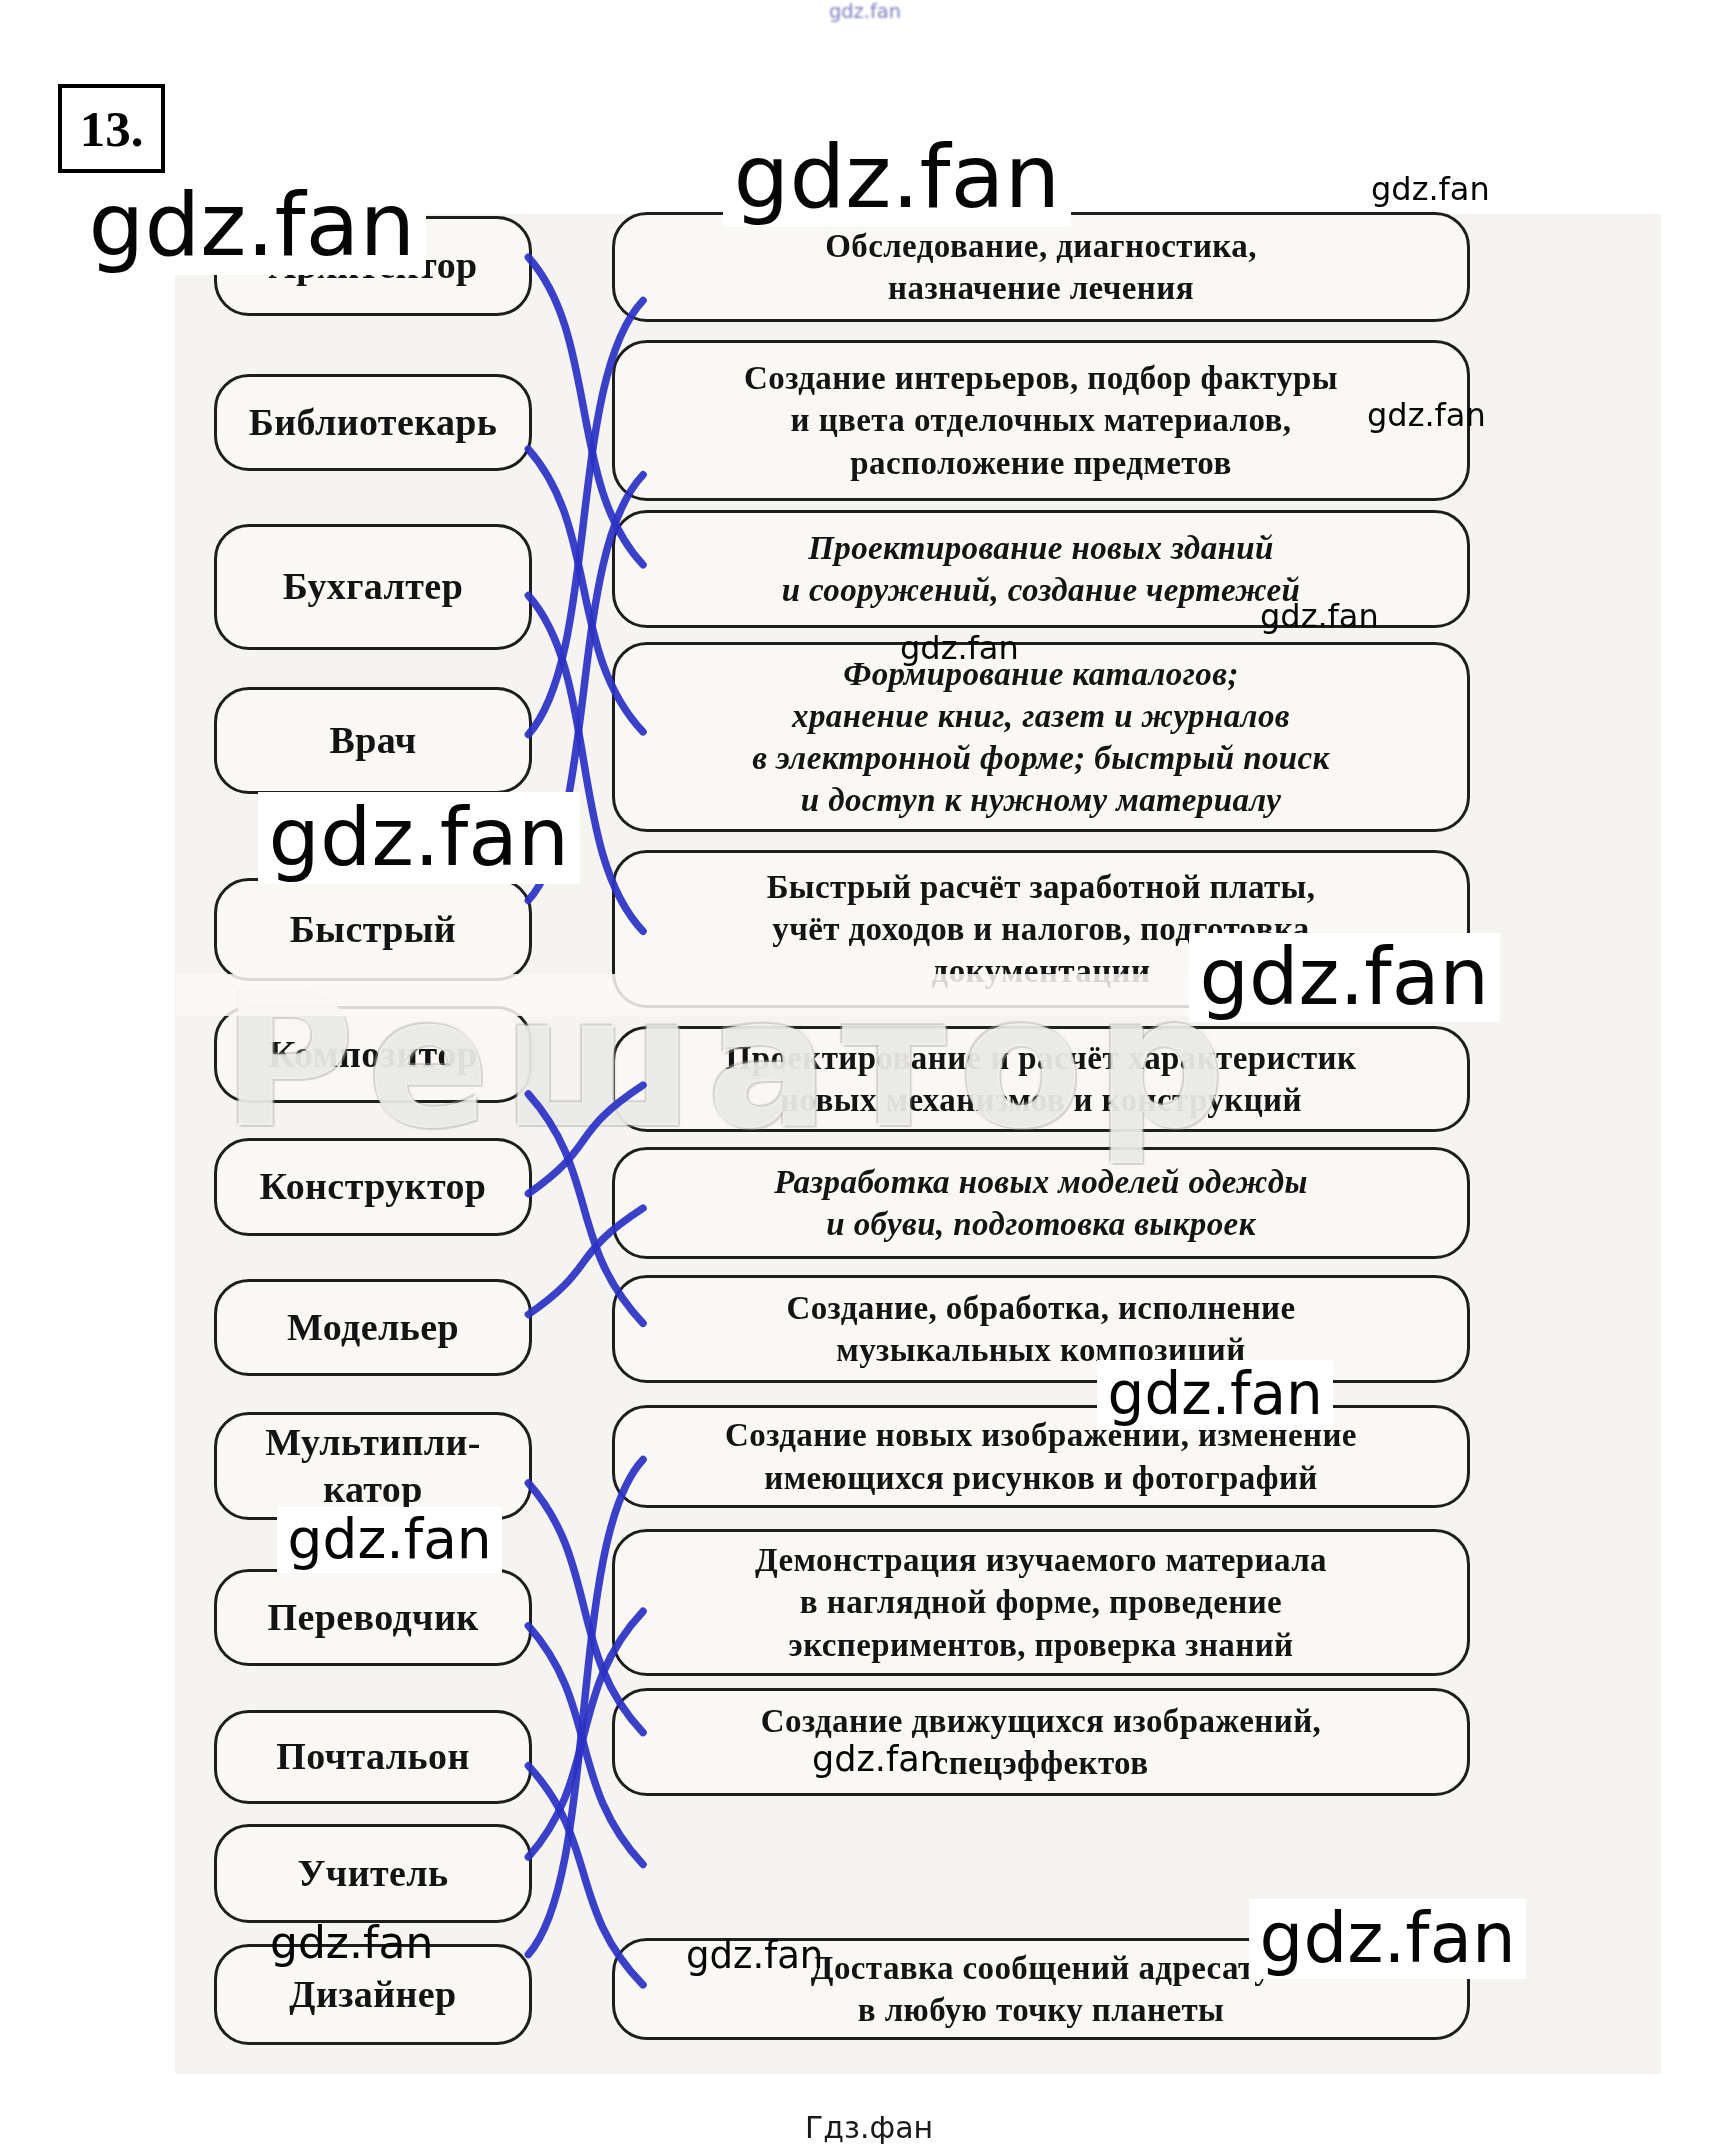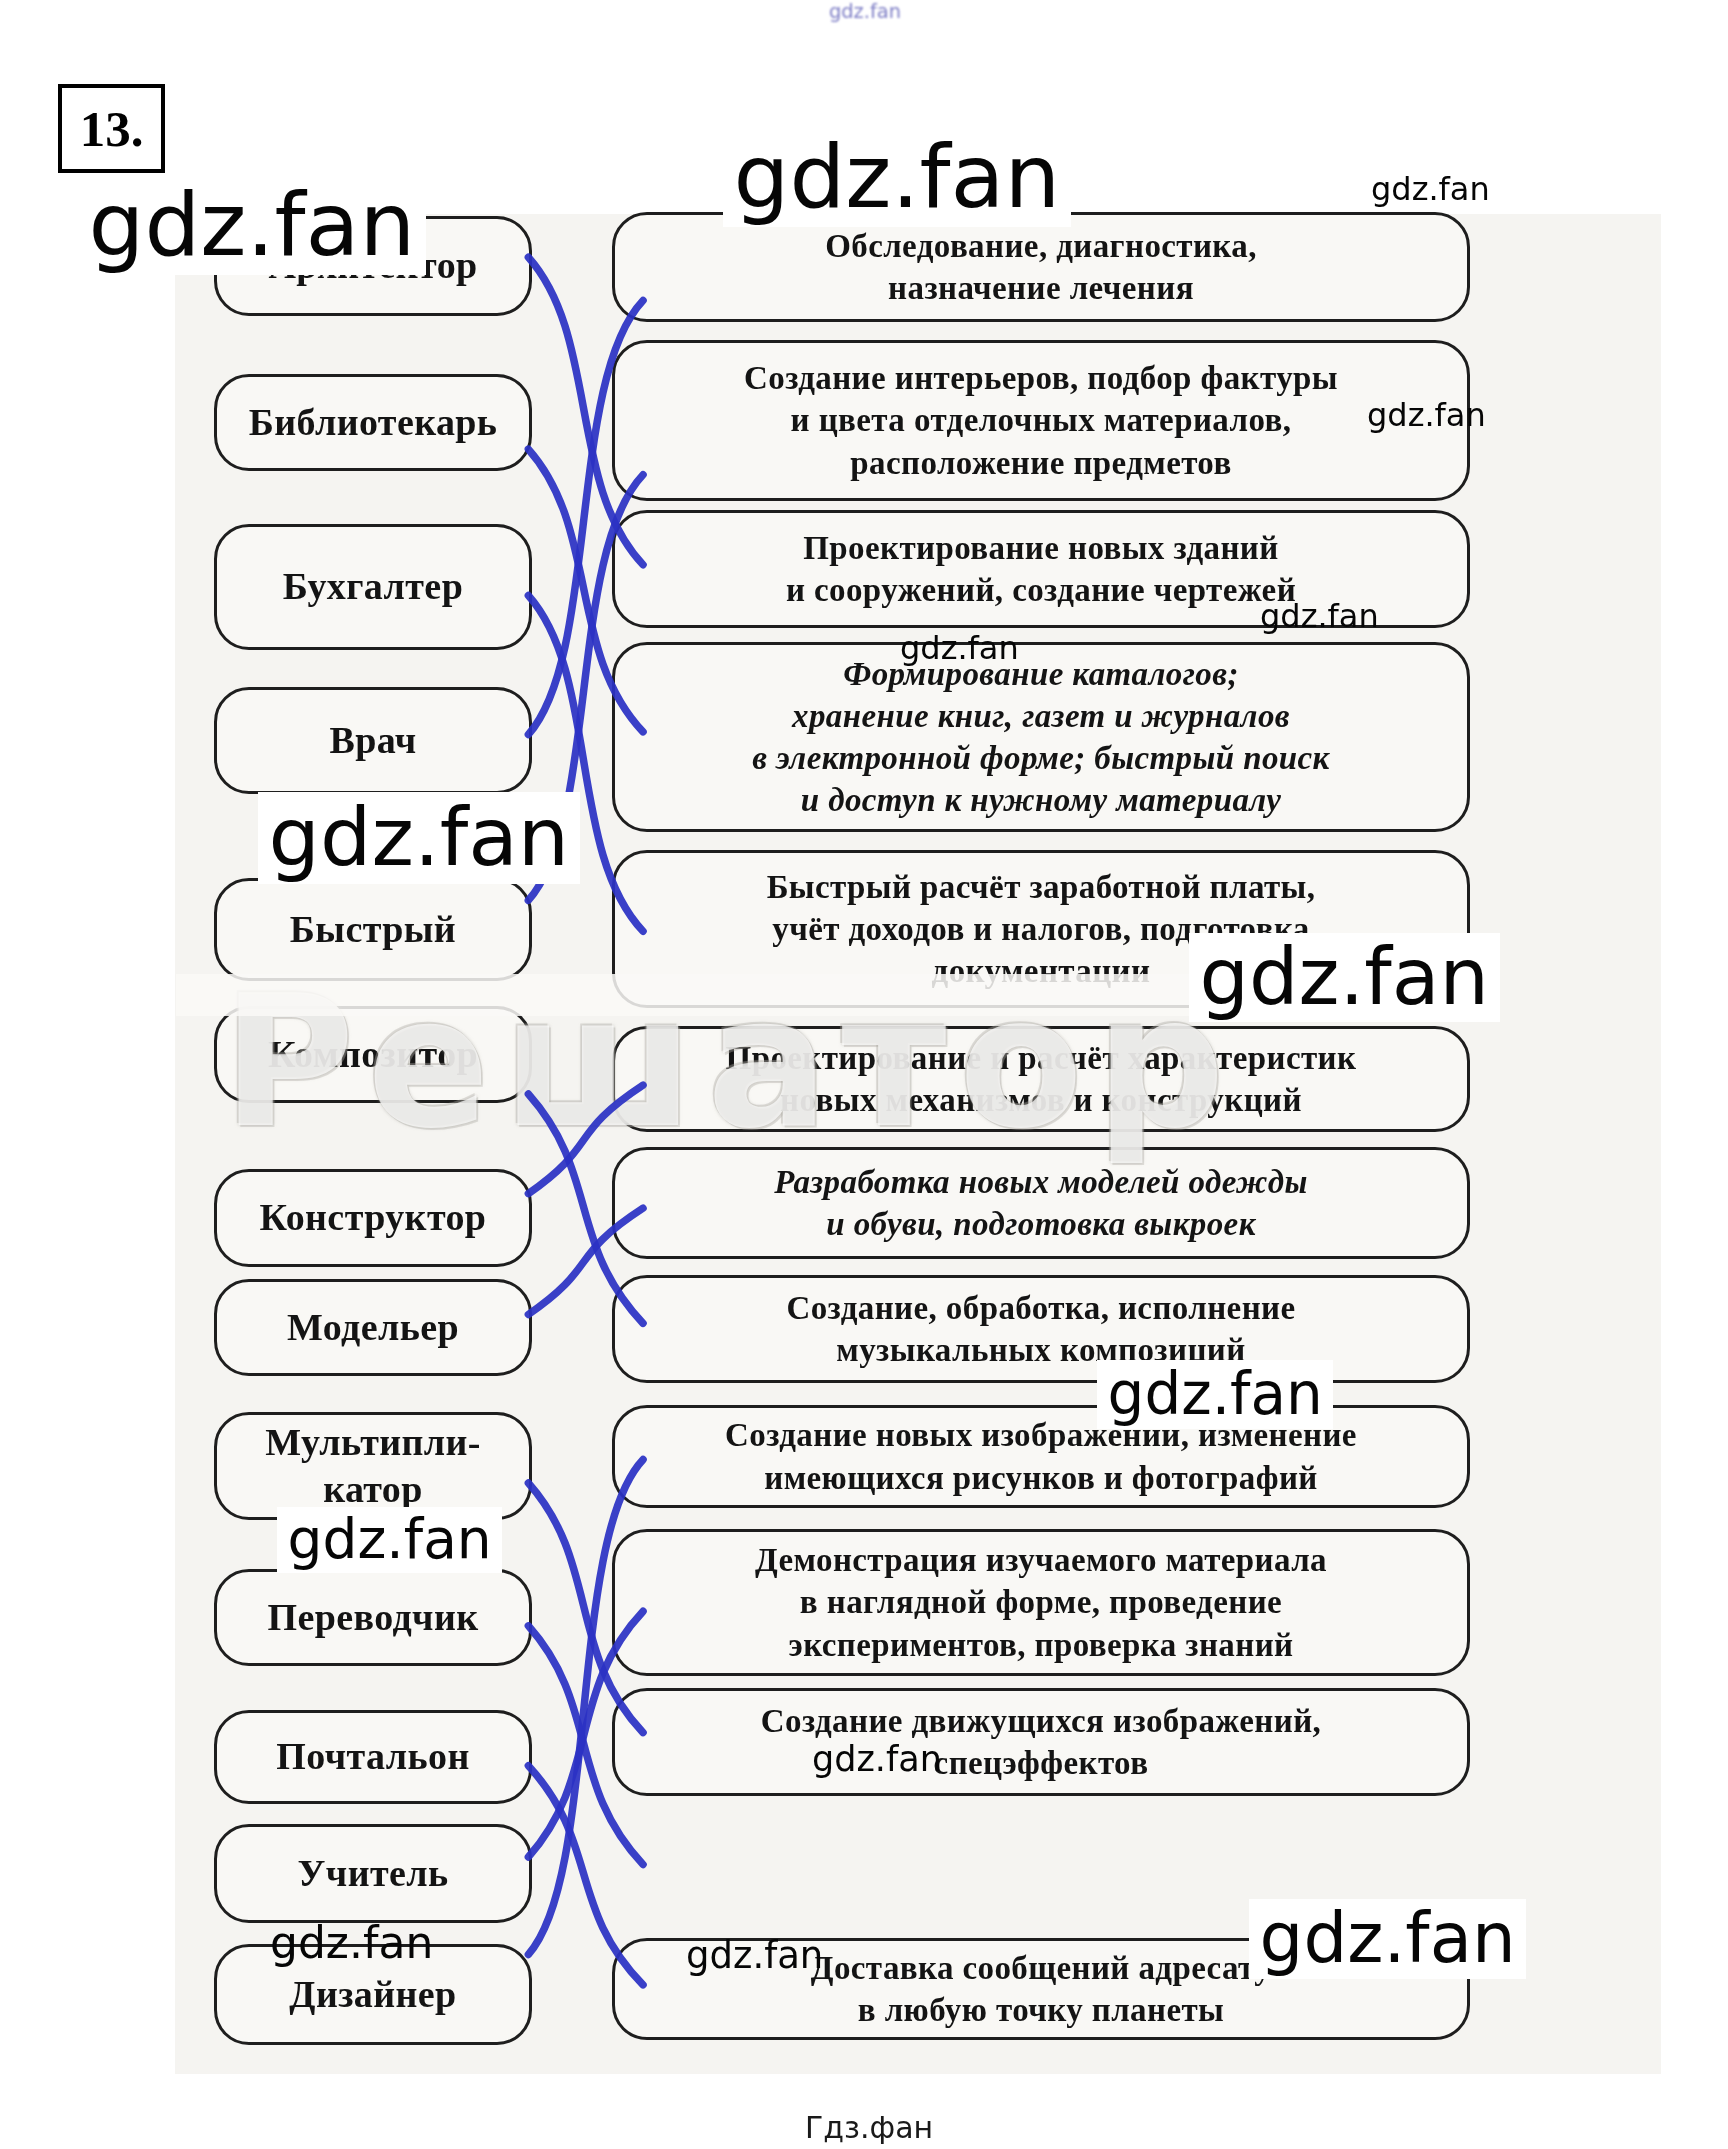--- a/index.html
+++ b/index.html
@@ -73,21 +73,21 @@
     </div>
   <div class="box lbox" style="top:687px;height:107px;">
       <span class="box-label">Врач</span>
     </div>
   <div class="box lbox" style="top:878px;height:103px;">
       <span class="box-label">Быстрый</span>
     </div>
   <div class="box lbox" style="top:1006px;height:97px;">
       <span class="box-label">Композитор</span>
     </div>
-  <div class="box lbox" style="top:1138px;height:98px;margin-top:31px;">
+  <div class="box lbox" style="top:1138px;height:98px;">
       <span class="box-label">Конструктор</span>
     </div>
   <div class="box lbox" style="top:1279px;height:97px;">
       <span class="box-label">Модельер</span>
     </div>
   <div class="box lbox" style="top:1412px;height:108px;">
       <span class="box-label">Мультипли-
 катор</span>
     </div>
   <div class="box lbox" style="top:1569px;height:97px;">
@@ -105,21 +105,21 @@
 
   <div class="box rbox" style="top:212px;height:110px;">
       <span class="box-label">Обследование, диагностика,
 назначение лечения</span>
     </div>
   <div class="box rbox" style="top:340px;height:161px;">
       <span class="box-label">Создание интерьеров, подбор фактуры
 и цвета отделочных материалов,
 расположение предметов</span>
     </div>
-  <div class="box rbox" style="top:510px;height:118px;">
+  <div class="box rbox" style="top:510px;height:118px;font-style:italic;">
       <span class="box-label">Проектирование новых зданий
 и сооружений, создание чертежей</span>
     </div>
   <div class="box rbox" style="top:642px;height:190px;font-style:italic;">
       <span class="box-label">Формирование каталогов;
 хранение книг, газет и журналов
 в электронной форме; быстрый поиск
 и доступ к нужному материалу</span>
     </div>
   <div class="box rbox" style="top:850px;height:158px;">

